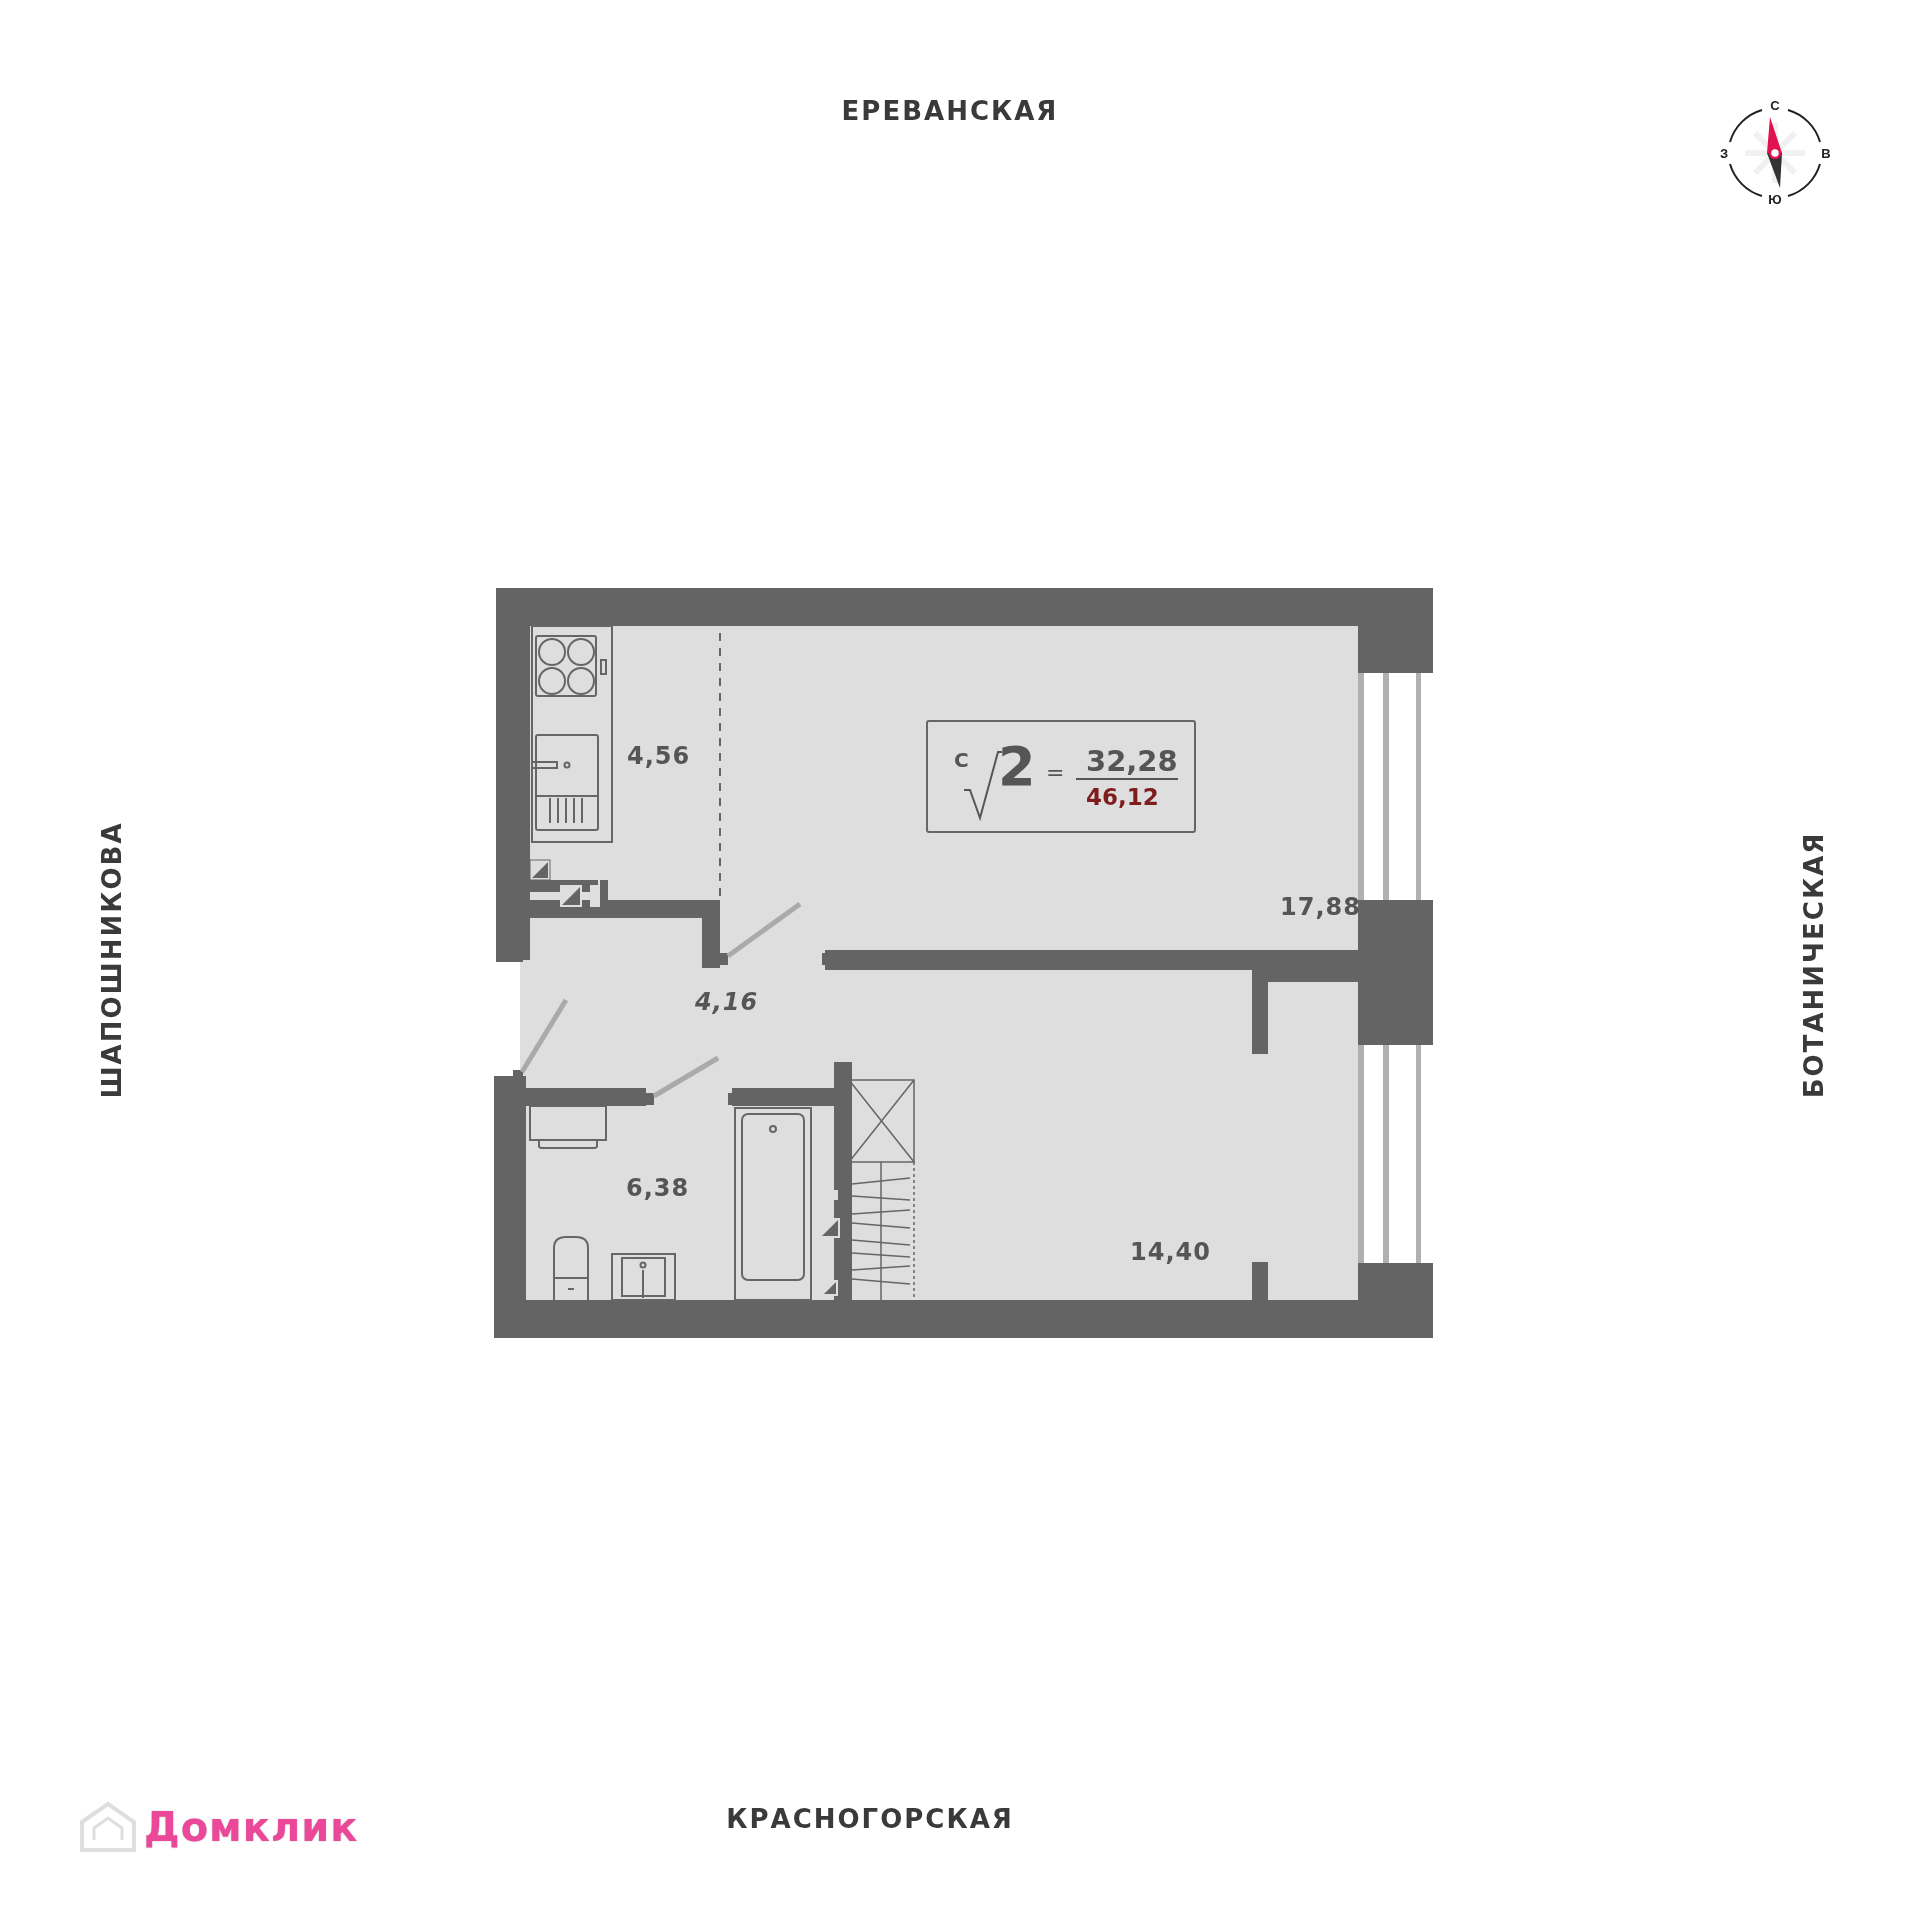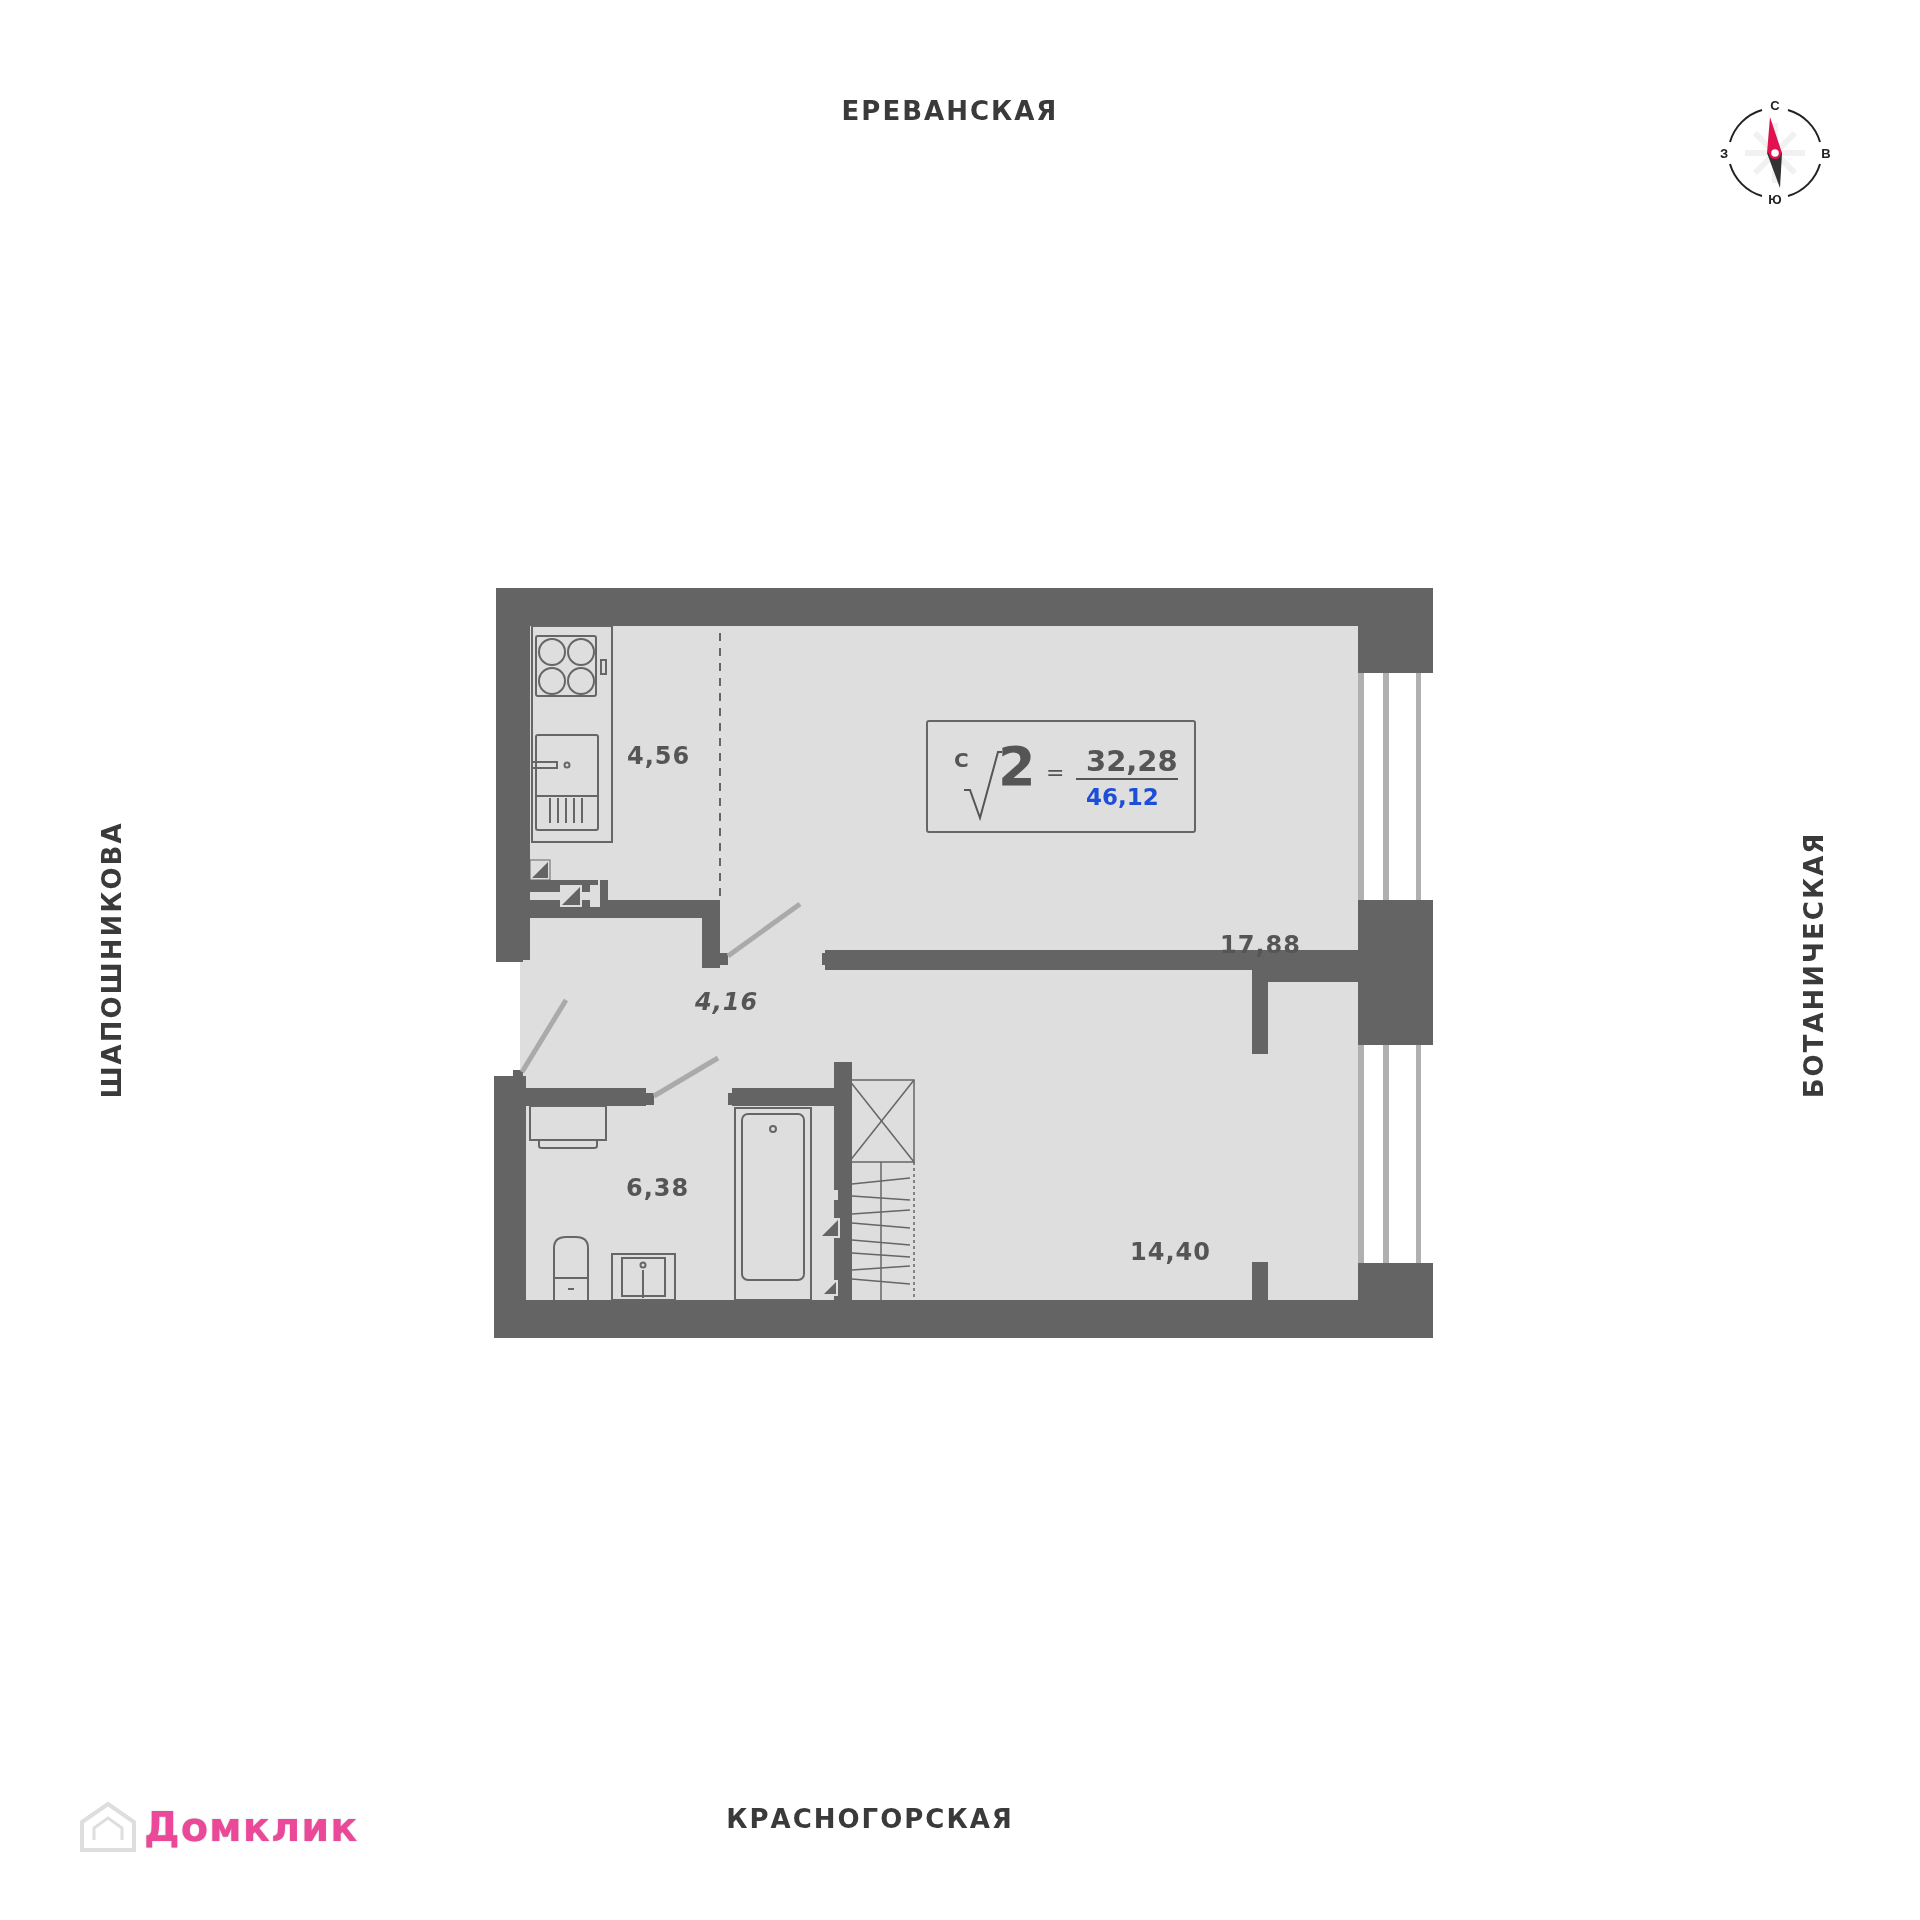--- a/index.html
+++ b/index.html
@@ -11,21 +11,21 @@
   .street-left { left:112px; top:960px; transform: translate(-50%,-50%) rotate(-90deg); }
   .street-right { left:1814px; top:965px; transform: translate(-50%,-50%) rotate(-90deg); }
   .compass { position:absolute; left:1720px; top:98px; width:110px; height:110px; }
   .plan { position:absolute; left:0; top:0; width:1920px; height:1920px; }
   .area { position:absolute; font-weight:bold; font-size:24px; color:#555; letter-spacing:1px; }
   .legend { position:absolute; left:926px; top:720px; width:270px; height:113px; border:2px solid #666; border-radius:3px; box-sizing:border-box; }
   .legend .sup { position:absolute; left:26px; top:26px; font-weight:bold; font-size:20px; color:#555; }
   .legend .num { position:absolute; left:70px; top:18px; font-weight:bold; font-size:54px; color:#555; line-height:1; }
   .legend .eq { position:absolute; left:118px; top:38px; font-size:22px; color:#555; }
   .legend .frac-top { position:absolute; left:158px; top:22px; font-weight:bold; font-size:29px; color:#555; }
-  .legend .frac-bot { position:absolute; left:158px; top:62px; font-weight:bold; font-size:23px; color:#1d4ed8; }
+  .legend .frac-bot { position:absolute; left:158px; top:62px; font-weight:bold; font-size:23px; color:#7f1d1d; }
   .legend .bar { position:absolute; left:148px; top:56px; width:102px; height:2px; background:#555; }
   .watermark { position:absolute; left:78px; top:1800px; font-size:40px; font-weight:bold; color:#ec4899;
                text-shadow: 0 0 2px #d8d8d8, 0 0 1px #cfcfcf; letter-spacing:1px; }
 </style>
 </head>
 <body>
 
 <div class="street street-top">ЕРЕВАНСКАЯ</div>
 <div class="street street-bottom">КРАСНОГОРСКАЯ</div>
 <div class="street street-left">ШАПОШНИКОВА</div>
@@ -173,21 +173,21 @@
     <line x1="852" y1="1214" x2="910" y2="1210"></line>
       <line x1="852" y1="1223" x2="910" y2="1228"></line>
     <line x1="852" y1="1240" x2="910" y2="1245"></line>
       <line x1="852" y1="1253" x2="910" y2="1257"></line>
     <line x1="852" y1="1270" x2="910" y2="1266"></line>
       <line x1="852" y1="1279" x2="910" y2="1284"></line>
   </g>
 </svg>
 
 <div class="area" style="left:627px;top:742px;">4,56</div>
-<div class="area" style="left:1220px;top:893px;margin-top:38px;">17,88</div>
+<div class="area" style="left:1280px;top:893px;">17,88</div>
 <div class="area" style="left:695px;top:988px;font-style:italic;">4,16</div>
 <div class="area" style="left:626px;top:1174px;">6,38</div>
 <div class="area" style="left:1130px;top:1238px;">14,40</div>
 
 <div class="legend">
   <span class="sup">С</span>
   <svg style="position:absolute;left:34px;top:28px;" width="40" height="72" viewBox="0 0 40 72">
     <polyline points="2,40 8,40 18,68 36,2 42,2" fill="none" stroke="#555" stroke-width="2"></polyline>
   </svg>
   <span class="num">2</span>

